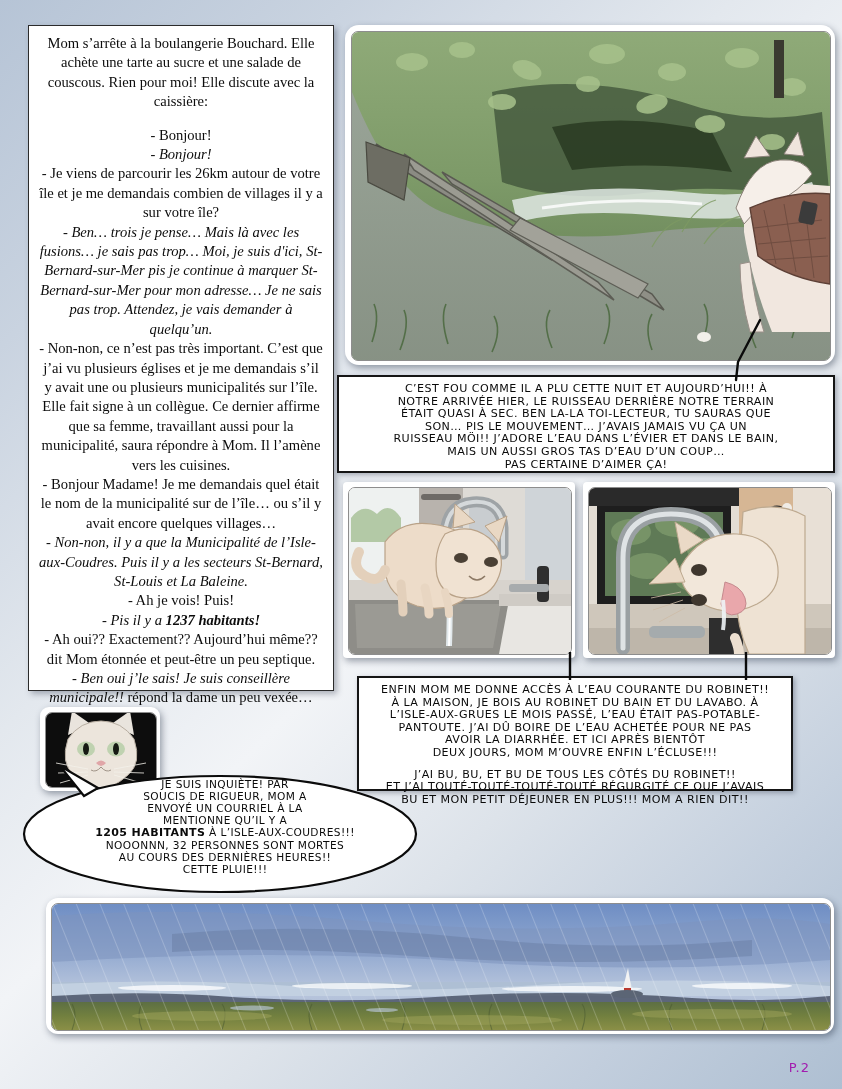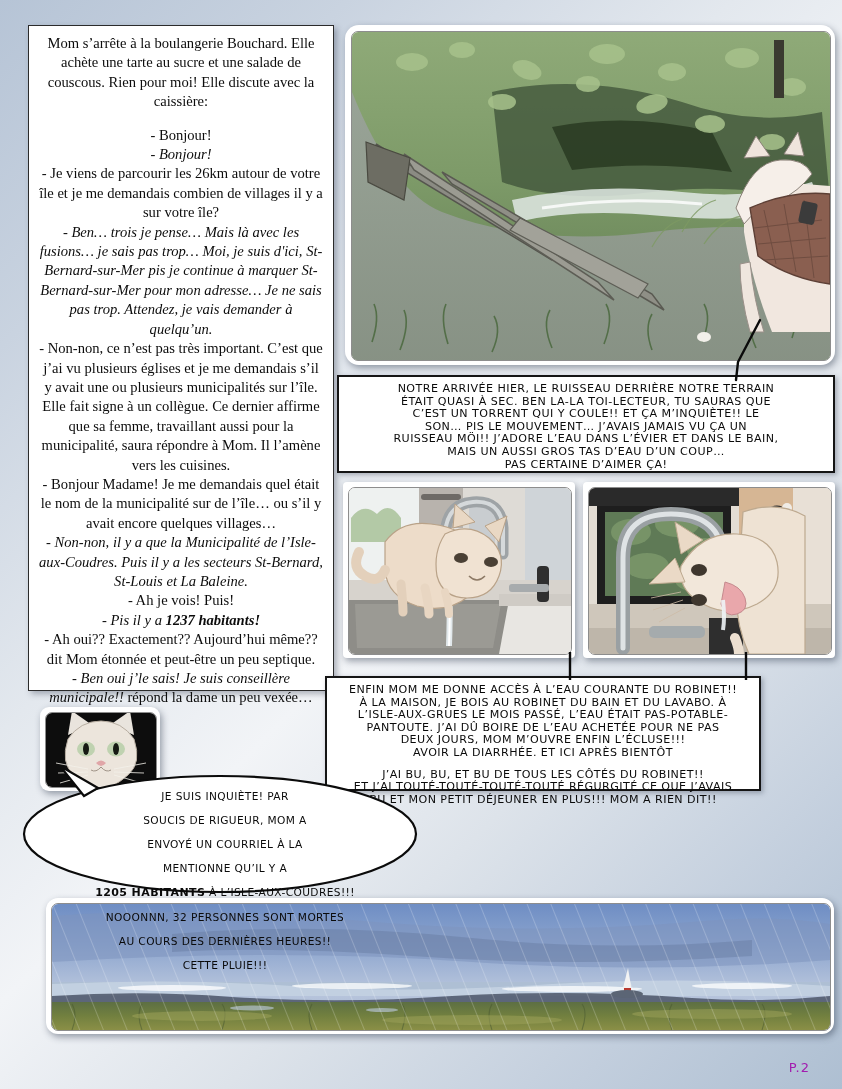--- a/index.html
+++ b/index.html
@@ -61,35 +61,35 @@
     line-height:12.6px;
     letter-spacing:.45px;
     color:#0a0a0a;
     text-align:center;
     text-transform:uppercase;
     font-weight:500;
     padding:6px 8px;
     box-shadow:2px 2px 5px rgba(40,50,70,.35);
   }
   #caption-rain{left:337px;top:375px;width:498px;height:98px;}
-  #caption-water{left:325px;top:676px;width:436px;height:115px;}
+  #caption-water{left:357px;top:676px;width:436px;height:115px;}
   #caption-water p{margin:0;}
   #caption-water .sp{height:9px;}
 
   
   #balloon-wrap{position:absolute;left:20px;top:770px;width:400px;height:125px;}
   #balloon-wrap svg{position:absolute;inset:0;width:100%;height:100%;}
   #balloon-text{
     position:absolute;left:40px;top:8px;width:330px;
     font-family:"DejaVu Sans",sans-serif;
     font-size:10.6px;line-height:12px;letter-spacing:.4px;
     text-align:center;text-transform:uppercase;color:#0a0a0a;
     z-index:3;
   }
-  #balloon-text p{margin:12px;}
+  #balloon-text p{margin:0;}
   .hb{font-weight:bold;font-size:11px;}
 
   
   .tail{position:absolute;z-index:2;}
 
   
   #page-number{
     position:absolute;right:32px;bottom:14px;
     font-family:"DejaVu Sans",sans-serif;
     font-size:13px;letter-spacing:1px;color:#a21caf;
@@ -208,23 +208,23 @@
         <ellipse cx="352" cy="305" rx="7" ry="5" fill="#f2f0ea"></ellipse>
       </svg>
     </div>
   </div>
 
   <svg class="tail" style="left:700px;top:318px;width:70px;height:64px;" viewBox="0 0 70 64">
     <path d="M60 2 L38 44 L36 62" stroke="#0b0b0b" stroke-width="2.4" fill="none" stroke-linecap="round"></path>
   </svg>
 
   <div class="caption" id="caption-rain">
+    <div>C’EST FOU COMME IL A PLU CETTE NUIT ET AUJOURD’HUI!!  À</div>
     <div>NOTRE ARRIVÉE HIER, LE RUISSEAU DERRIÈRE NOTRE TERRAIN</div>
     <div>ÉTAIT QUASI À SEC.  BEN LA-LA TOI-LECTEUR, TU SAURAS QUE</div>
-    <div>C’EST UN TORRENT QUI Y COULE!!  ET ÇA M’INQUIÈTE!!  LE</div>
     <div>SON… PIS LE MOUVEMENT…  J’AVAIS JAMAIS VU ÇA UN</div>
     <div>RUISSEAU MÖI!! J’ADORE L’EAU DANS L’ÉVIER ET DANS LE BAIN,</div>
     <div>MAIS UN AUSSI GROS TAS D’EAU D’UN COUP…</div>
     <div>PAS CERTAINE D’AIMER ÇA!</div>
   </div>
 
   <div class="photo" id="photo-sink-left">
     <div class="inner">
       <svg class="art" viewBox="0 0 222 166" preserveAspectRatio="none">
         <rect width="222" height="166" fill="#e8e6e2"></rect>
@@ -322,22 +322,22 @@
   </svg>
   <svg class="tail" style="left:736px;top:652px;width:20px;height:30px;" viewBox="0 0 20 30">
     <path d="M10 0 L10 28" stroke="#0b0b0b" stroke-width="2.4" fill="none"></path>
   </svg>
 
   <div class="caption" id="caption-water">
     <p>ENFIN MOM ME DONNE ACCÈS À L’EAU COURANTE DU ROBINET!!</p>
     <p>À LA MAISON, JE BOIS AU ROBINET DU BAIN ET DU LAVABO.  À</p>
     <p>L’ISLE-AUX-GRUES LE MOIS PASSÉ, L’EAU ÉTAIT PAS-POTABLE-</p>
     <p>PANTOUTE.  J’AI DÛ BOIRE DE L’EAU ACHETÉE POUR NE PAS</p>
+    <p>AVOIR LA DIARRHÉE.  ET ICI APRÈS BIENTÔT</p>
     <p>DEUX JOURS, MOM M’OUVRE ENFIN L’ÉCLUSE!!!</p>
-    <p>AVOIR LA DIARRHÉE.  ET ICI APRÈS BIENTÔT</p>
     <div class="sp"></div>
     <p>J’AI BU, BU, ET BU DE TOUS LES CÔTÉS DU ROBINET!!</p>
     <p>ET J’AI TOUTÉ-TOUTÉ-TOUTÉ-TOUTÉ RÉGURGITÉ CE QUE J’AVAIS</p>
     <p>BU ET MON PETIT DÉJEUNER EN PLUS!!!  MOM A RIEN DIT!!</p>
   </div>
 
   <div class="photo" id="photo-avatar">
     <div class="inner">
       <svg class="art" viewBox="0 0 110 74" preserveAspectRatio="none">
         <rect width="110" height="74" fill="#0d0d0d"></rect>

